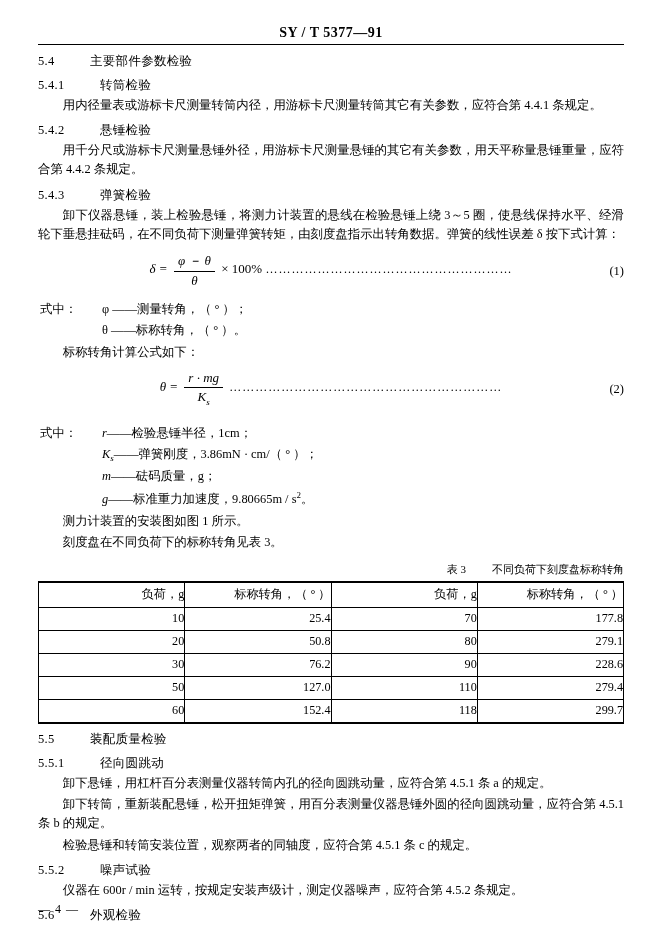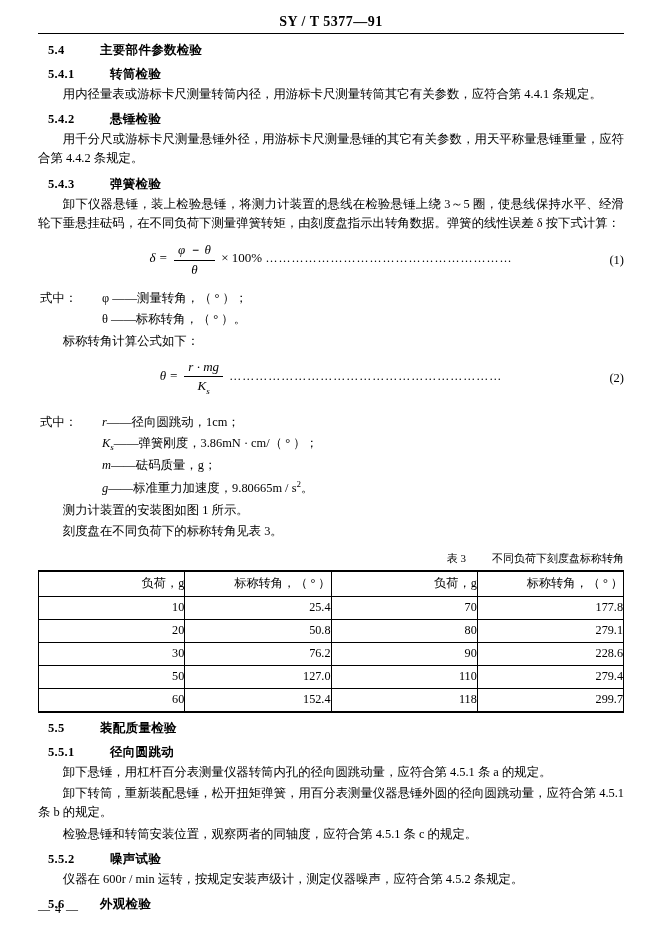--- a/index.html
+++ b/index.html
@@ -12,39 +12,39 @@
     height: 935px;
     font-family: "Liberation Serif", serif;
     color: #000000;
     position: relative;
   }
   .page {
     position: relative;
     width: 662px;
     height: 935px;
     box-sizing: border-box;
-    padding: 0 38px;
+    padding: 11px 38px;
   }
   .header {
     text-align: center;
     font-family: "Liberation Serif", serif;
     font-weight: bold;
     font-size: 14px;
     letter-spacing: 0.5px;
     padding-top: 14px;
     padding-bottom: 3px;
   }
   .header-rule {
     border-bottom: 1.2px solid #000;
     margin-bottom: 8px;
   }
   .sec-head {
     font-size: 12.5px;
-    font-weight: bold;
-    margin: 7px 0 2px 10px;
+    font-weight: normal;
+    margin: 7px 0 2px 0;
     letter-spacing: 0.3px;
   }
   .sec-head .num {
     display: inline-block;
     min-width: 42px;
   }
   .sec-head .num.deep {
     min-width: 52px;
   }
   .sec-head .ttl {
@@ -227,21 +227,21 @@
         <span class="bot ital"><span>K</span><span class="sub">s</span></span>
       </span>
       <span class="dots">………………………………………………………</span>
     </div>
     <div class="eqnum">(2)</div>
   </div>
 
   <div class="where-row">
     <div class="where-label">式中：</div>
     <div class="where-body">
-      <span class="ital">r</span><span>——径向圆跳动，1cm；</span>
+      <span class="ital">r</span><span>——检验悬锤半径，1cm；</span>
     </div>
   </div>
   <div class="where-row">
     <div class="where-label"></div>
     <div class="where-body">
       <span class="ital">K</span><span class="sub ital">s</span><span>——弹簧刚度，3.86mN · cm/（ ° ）；</span>
     </div>
   </div>
   <div class="where-row">
     <div class="where-label"></div>

